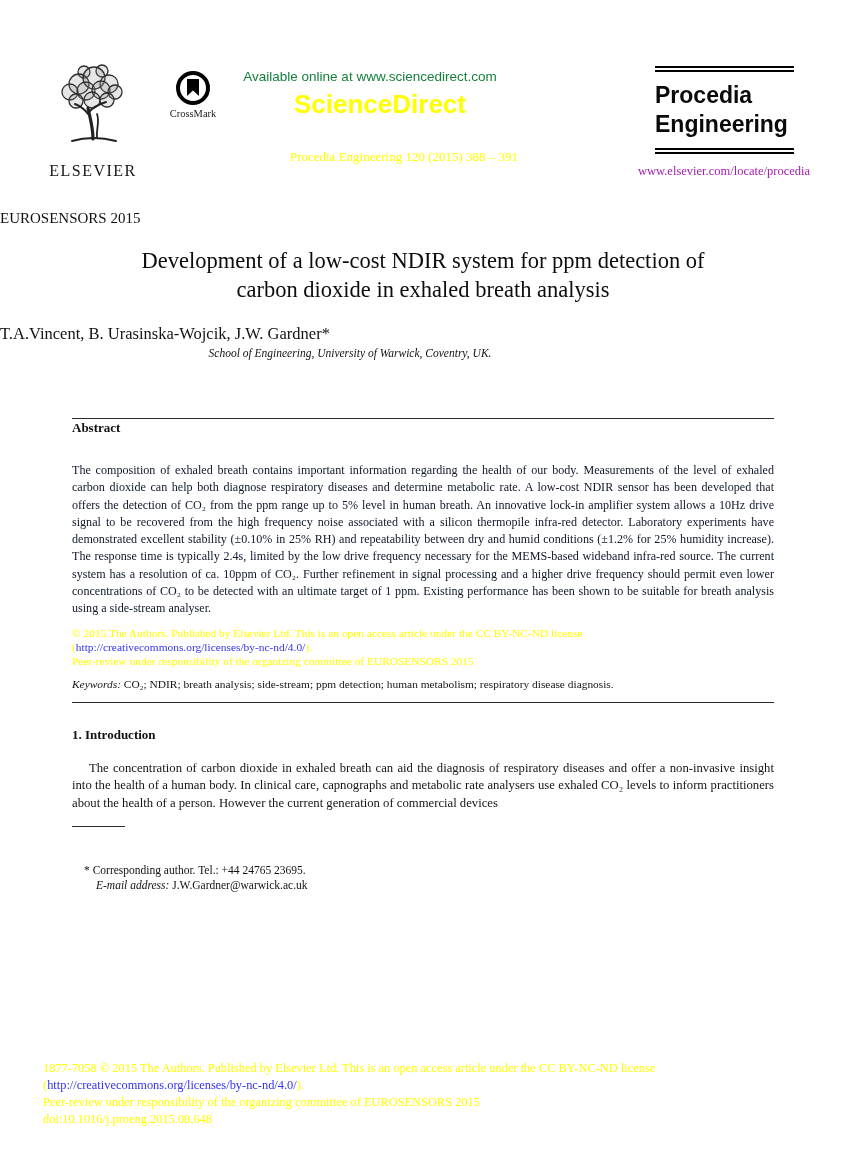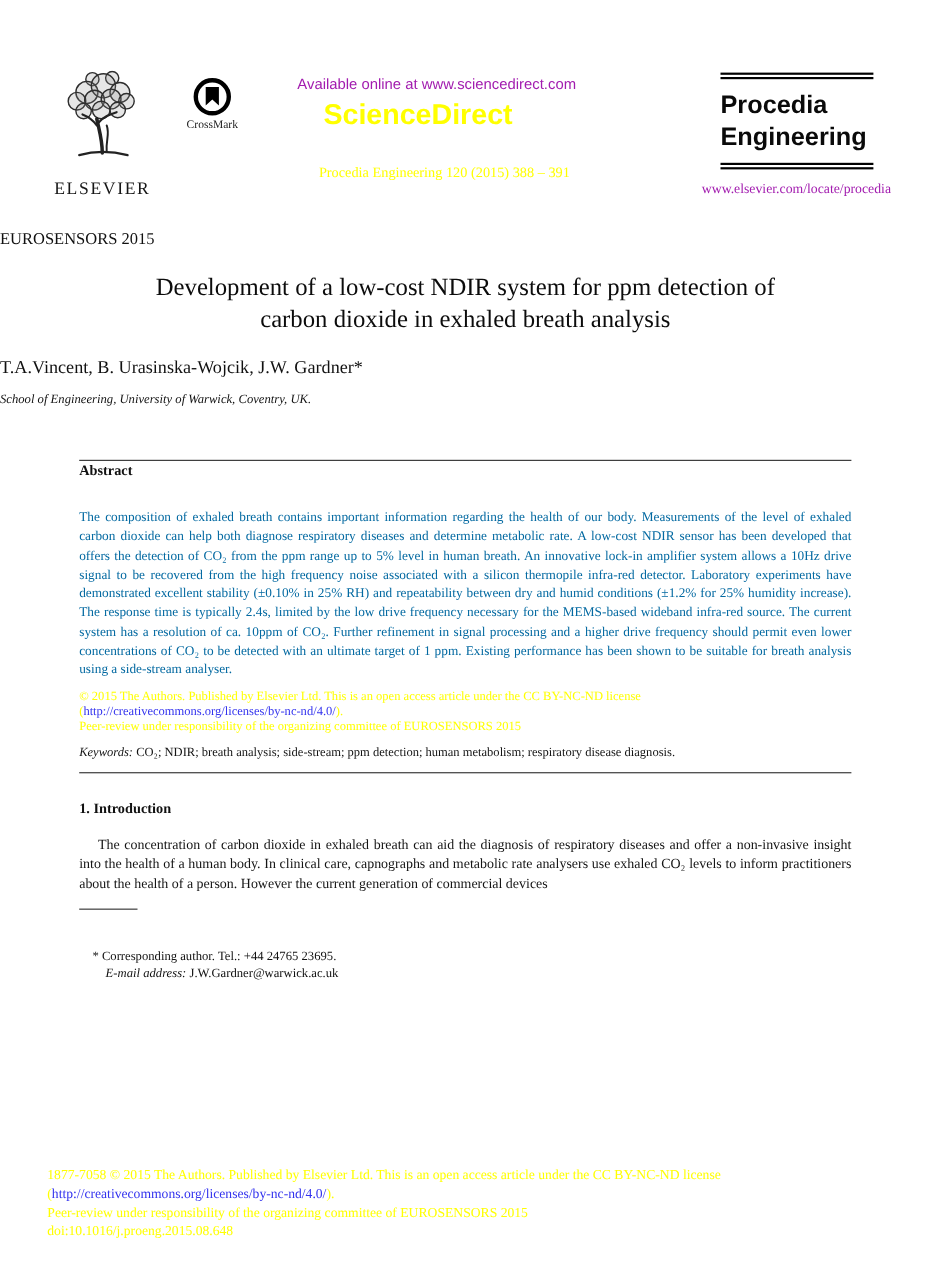--- a/index.html
+++ b/index.html
@@ -8,45 +8,45 @@
     font-family:"Liberation Serif","DejaVu Serif",serif;color:#111;
   }
   .abs{position:absolute;}
   
   .elsevier{left:46px;top:64px;width:94px;text-align:center;}
   .elsevier-word{font-size:16px;letter-spacing:1.5px;color:#161616;margin-top:12px;}
   .crossmark{left:166px;top:71px;width:54px;text-align:center;}
   .cm-circle{width:34px;height:34px;border:4px solid #000;border-radius:50%;margin:0 auto;
     box-sizing:border-box;display:flex;align-items:center;justify-content:center;background:#fff;}
   .cm-label{font-size:10.5px;margin-top:3px;color:#222;}
-  .avail{left:242px;top:69px;width:310px;text-align:center;color:#a21caf;
+  .avail{left:215px;top:69px;width:310px;text-align:center;color:#15803d;
     font-family:"Liberation Sans","DejaVu Sans",sans-serif;font-size:13.5px;}
   .sd-logo{left:225px;top:89px;width:310px;text-align:center;color:#ffff00;
     font-family:"Liberation Sans","DejaVu Sans",sans-serif;font-weight:bold;font-size:26px;}
   .citation{left:254px;top:149px;width:300px;text-align:center;color:#ffff00;font-size:13px;}
   .jbox{left:655px;top:66px;width:139px;}
   .jrule{height:6px;box-sizing:border-box;border-top:2.5px solid #000;border-bottom:2.5px solid #000;}
   .jname{font-family:"Liberation Sans","DejaVu Sans",sans-serif;font-weight:bold;font-size:23px;
     line-height:29px;text-align:left;margin:9px 0 9px;color:#0a0a0a;}
   .jname span{display:block;}
   .jurl{left:626px;top:164px;width:196px;text-align:center;font-size:12.5px;color:#a21caf;}
   
   .conf{left:0;top:210px;width:750px;text-align:left;font-size:15px;}
   .title{left:0;top:246px;width:846px;text-align:center;font-size:22.5px;line-height:29px;color:#0c0c0c;}
   .title span{display:block;}
   .authors{left:0;top:324px;width:846px;font-size:16.5px;}
-  .affil{left:0;top:357px;width:700px;text-align:left;font-style:italic;font-size:11.5px;}
+  .affil{left:0;top:347px;width:700px;text-align:center;font-style:italic;font-size:11.5px;}
   
   .rule{border-top:1.5px solid #2b2b2b;height:0;}
   .rule-1{left:72px;top:418px;width:702px;}
   .rule-2{left:72px;top:702px;width:702px;}
   .fn-rule{left:72px;top:826px;width:53px;border-top:1.3px solid #2b2b2b;height:0;}
   
   .abs-h{left:72px;top:420px;font-weight:bold;font-size:13px;}
-  .abs-b{left:72px;top:462px;width:702px;font-size:12.1px;line-height:17.3px;text-align:justify;color:#0369a1;}
+  .abs-b{left:72px;top:462px;width:702px;font-size:12.1px;line-height:17.3px;text-align:justify;color:#0f172a;}
   .lic{left:72px;top:627px;width:702px;font-size:11.4px;line-height:13.8px;color:#ffff00;}
   .lic a{color:#3333ee;text-decoration:none;}
   .kw{left:72px;top:678px;width:702px;font-size:11.4px;color:#141414;}
   .kw .kw-label{font-style:italic;}
   
   .intro-h{left:72px;top:727px;font-weight:bold;font-size:13px;}
   .intro-b{left:72px;top:760px;width:702px;font-size:12.7px;line-height:17.3px;text-align:justify;
     text-indent:17px;color:#141414;}
   
   .fn1{left:84px;top:864px;font-size:11.5px;}

